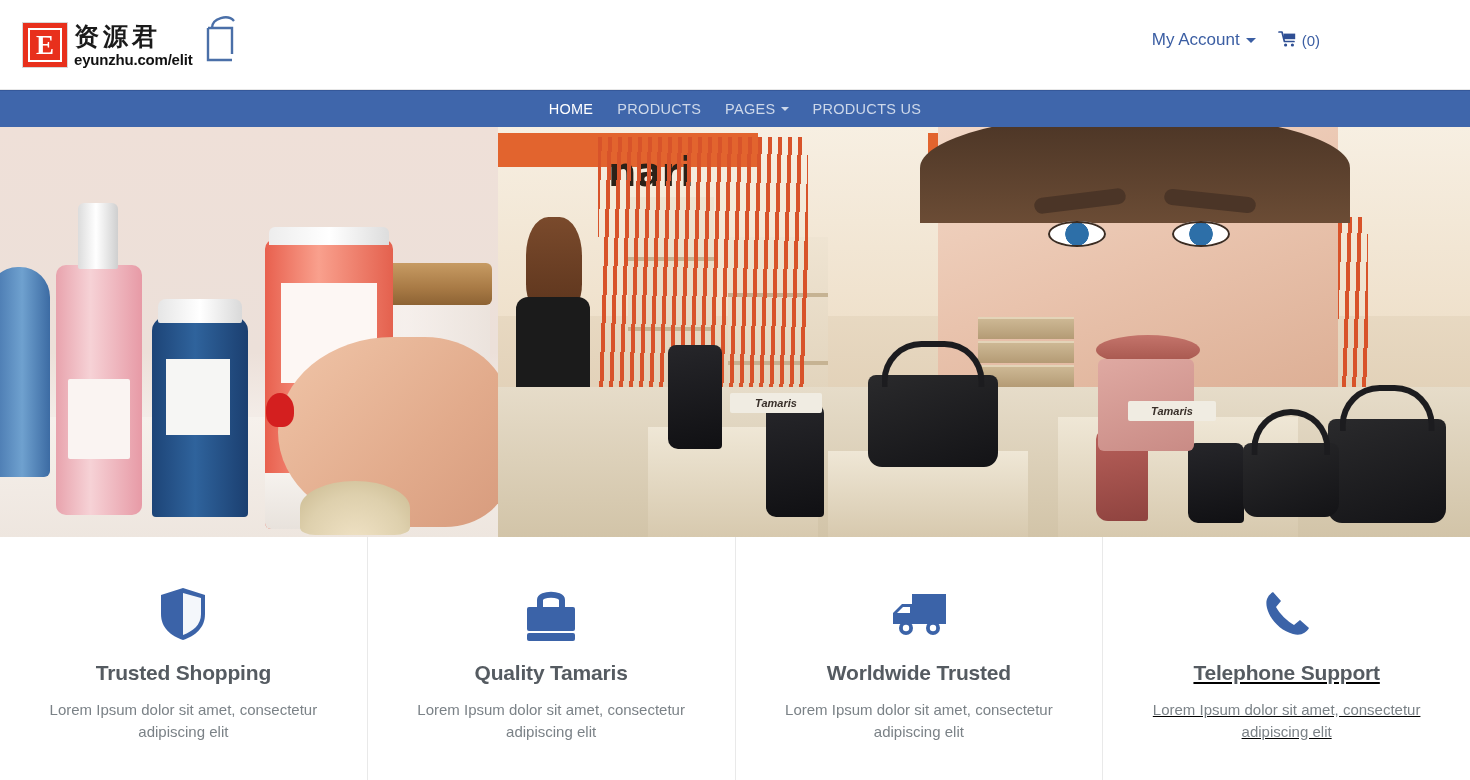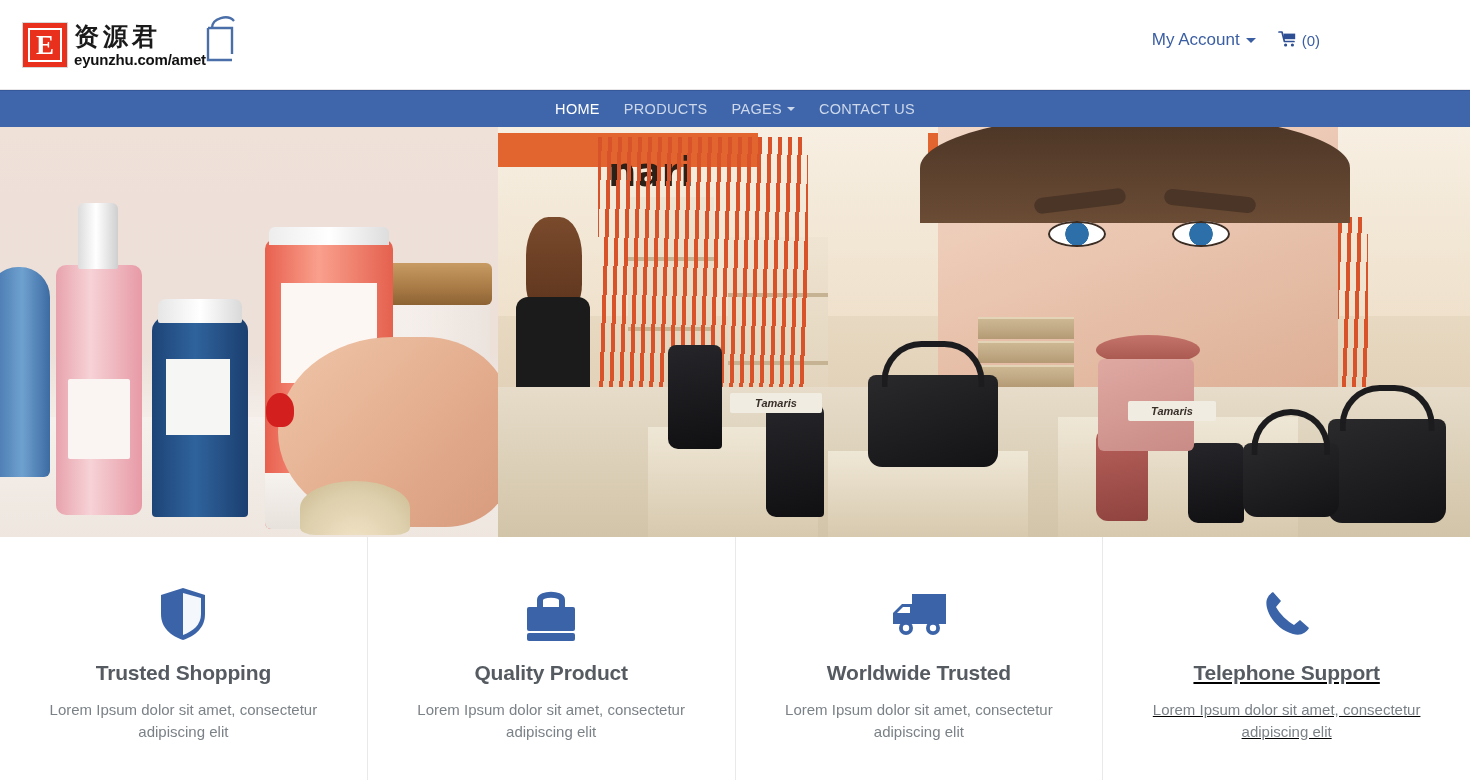--- a/index.html
+++ b/index.html
@@ -347,21 +347,21 @@
 <body>
 
 <div class="header">
 
   <div class="brand">
     <div class="wm-e">
       <div class="inner">E</div>
     </div>
     <div class="wm-text">
       <div class="wm-cn">资源君</div>
-      <div class="wm-url">eyunzhu.com/amet</div>
+      <div class="wm-url">eyunzhu.com/elit</div>
     </div>
   </div>
 
   <a class="logo" href="#">
     <span class="logo-bag">
       <svg width="48" height="56" viewBox="0 0 48 56">
         <path d="M10 18 L10 50 L34 50" fill="none" stroke="#4a6fa8" stroke-width="2.4"></path>
         <path d="M10 18 L34 18 L34 44" fill="none" stroke="#4a6fa8" stroke-width="2.4"></path>
         <path d="M14 18 C14 8, 30 4, 36 11" fill="none" stroke="#4a6fa8" stroke-width="2.4"></path>
       </svg>
@@ -393,21 +393,21 @@
     <span>HOME</span>
   </a>
   <a class="nav-item" href="#">
     <span>PRODUCTS</span>
   </a>
   <a class="nav-item" href="#">
     <span>PAGES</span>
     <span class="nav-caret"></span>
   </a>
   <a class="nav-item" href="#">
-    <span>CONTACT US</span>
+    <span>PRODUCTS US</span>
   </a>
 </nav>
 
 <div class="hero">
 
   <div class="hero-slide hero-left">
     <div class="cos-bg"></div>
     <div class="cos-counter"></div>
     <div class="bottle b-blue-back"></div>
     <div class="bottle b-spray">
@@ -519,21 +519,21 @@
   </div>
 
   <div class="feature">
     <div class="feature-icon">
       <svg width="58" height="54" viewBox="0 0 58 54">
         <path d="M18 22 L18 13 C18 6, 40 6, 40 13 L40 22" fill="none" stroke="#3b63a8" stroke-width="6"></path>
         <rect x="5" y="20" width="48" height="24" rx="2" fill="#3b63a8"></rect>
         <rect x="5" y="46" width="48" height="8" rx="2" fill="#3b63a8"></rect>
       </svg>
     </div>
-    <div class="feature-title">Quality Product</div>
+    <div class="feature-title">Quality Tamaris</div>
     <div class="feature-desc">Lorem Ipsum dolor sit amet, consectetur adipiscing elit</div>
   </div>
 
   <div class="feature">
     <div class="feature-icon">
       <svg width="62" height="48" viewBox="0 0 62 48">
         <rect x="24" y="4" width="34" height="30" fill="#3b63a8"></rect>
         <path d="M24 14 L14 14 L5 23 L5 34 L24 34 Z" fill="#3b63a8"></path>
         <path d="M15 17 L22 17 L22 23 L9 23 Z" fill="#ffffff"></path>
         <circle cx="18" cy="38" r="7" fill="#3b63a8"></circle>

